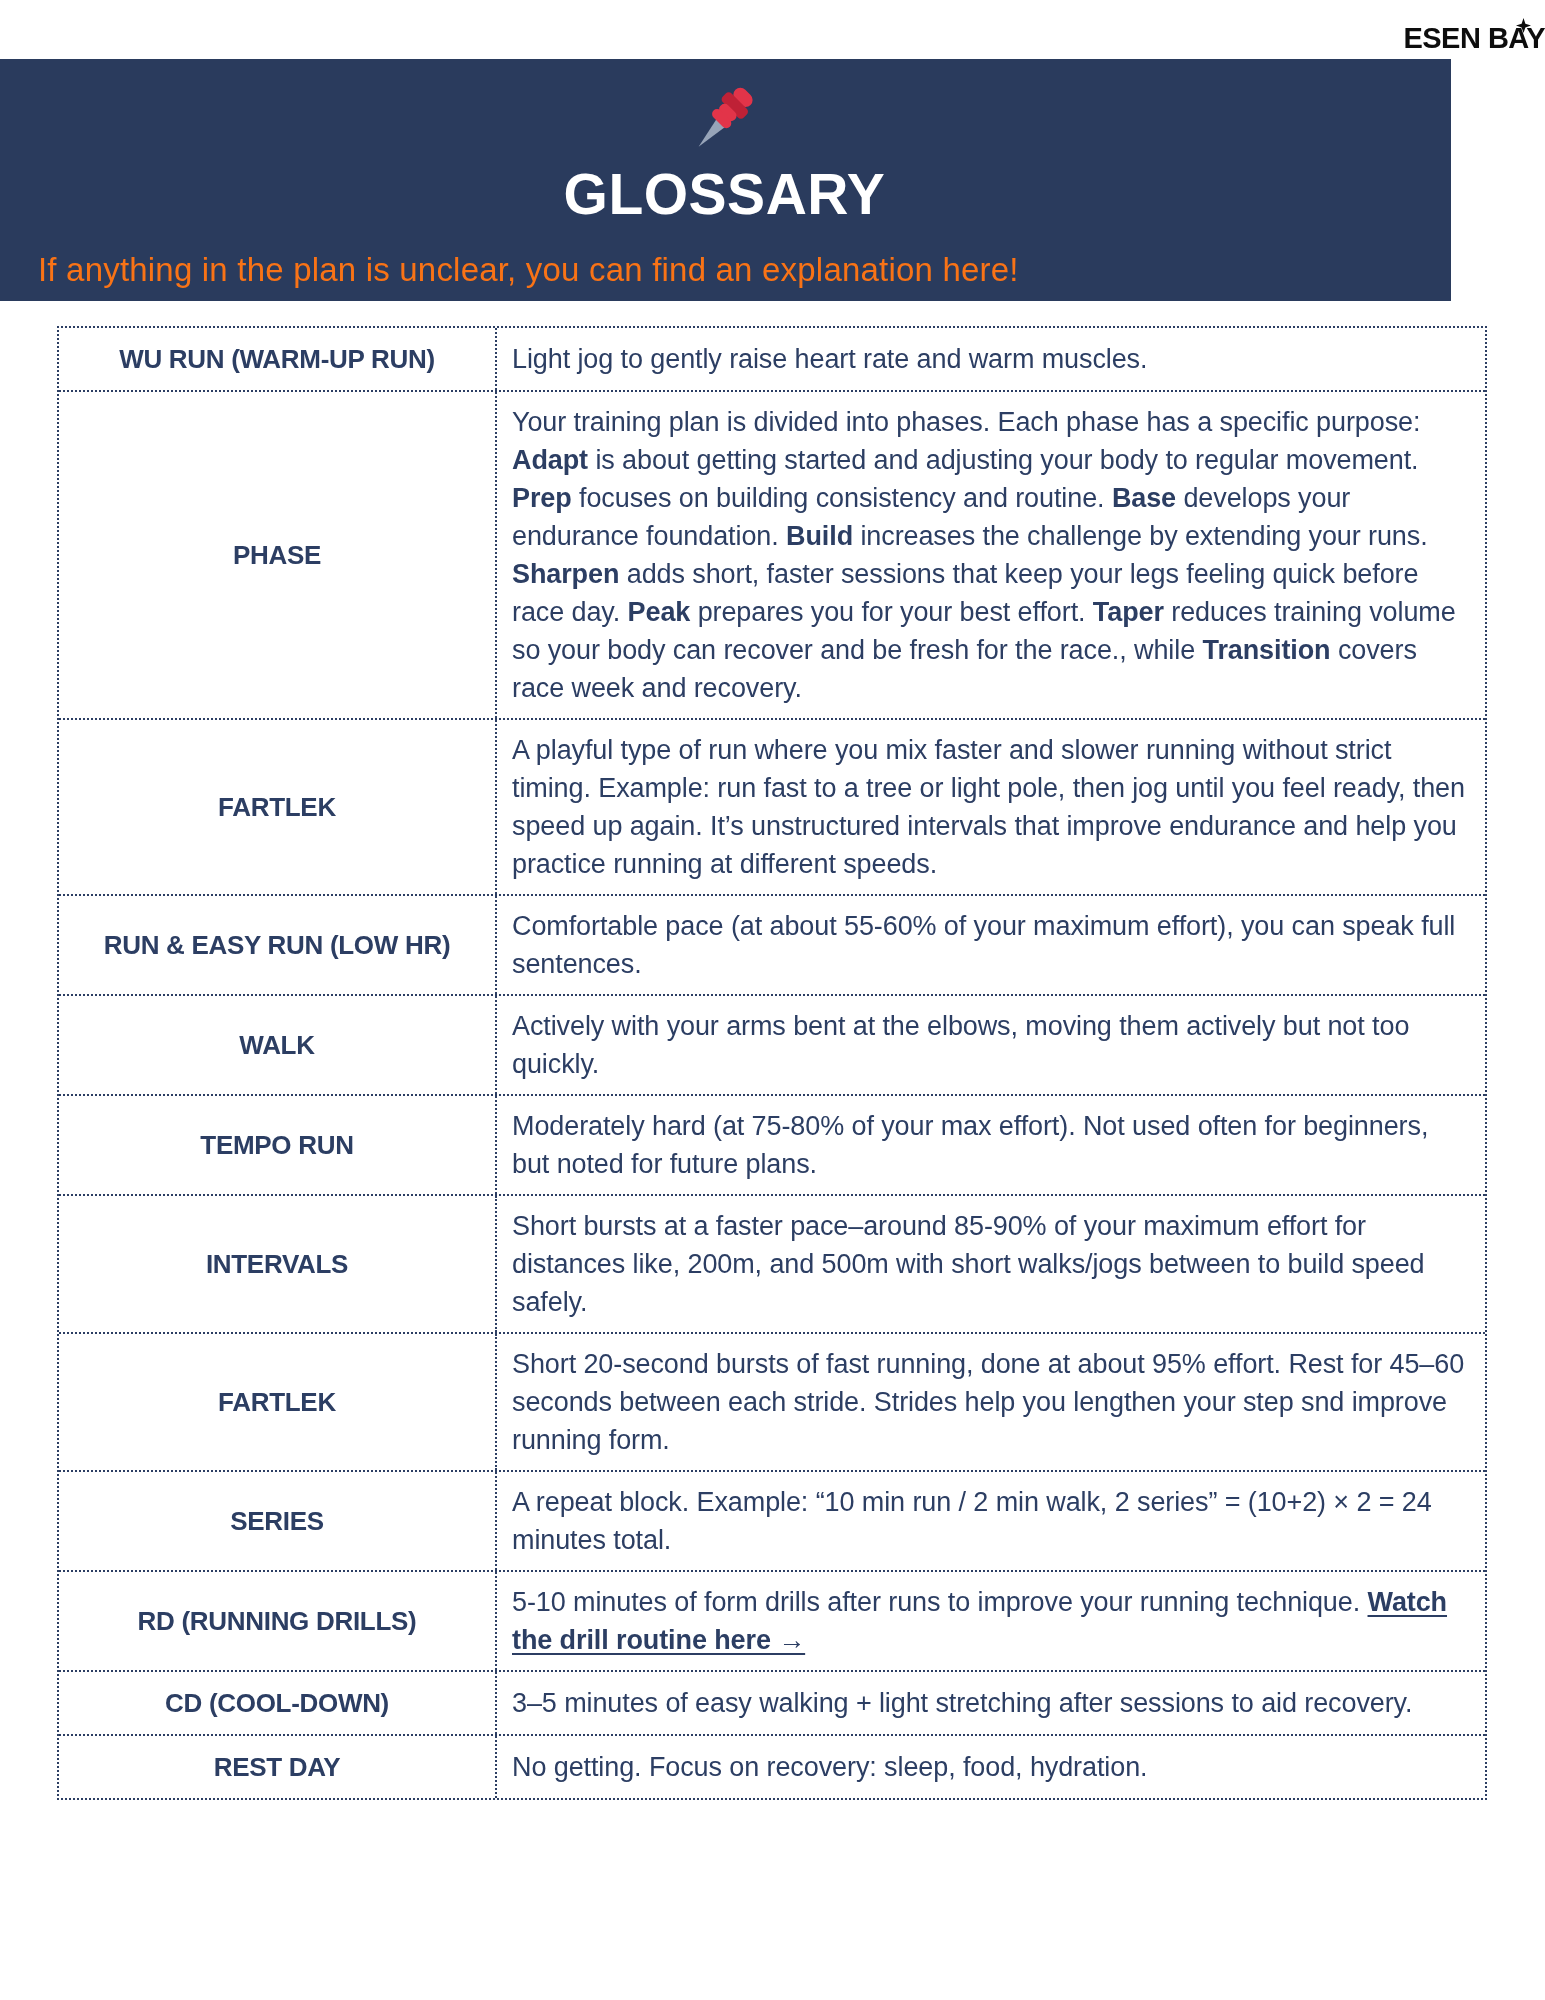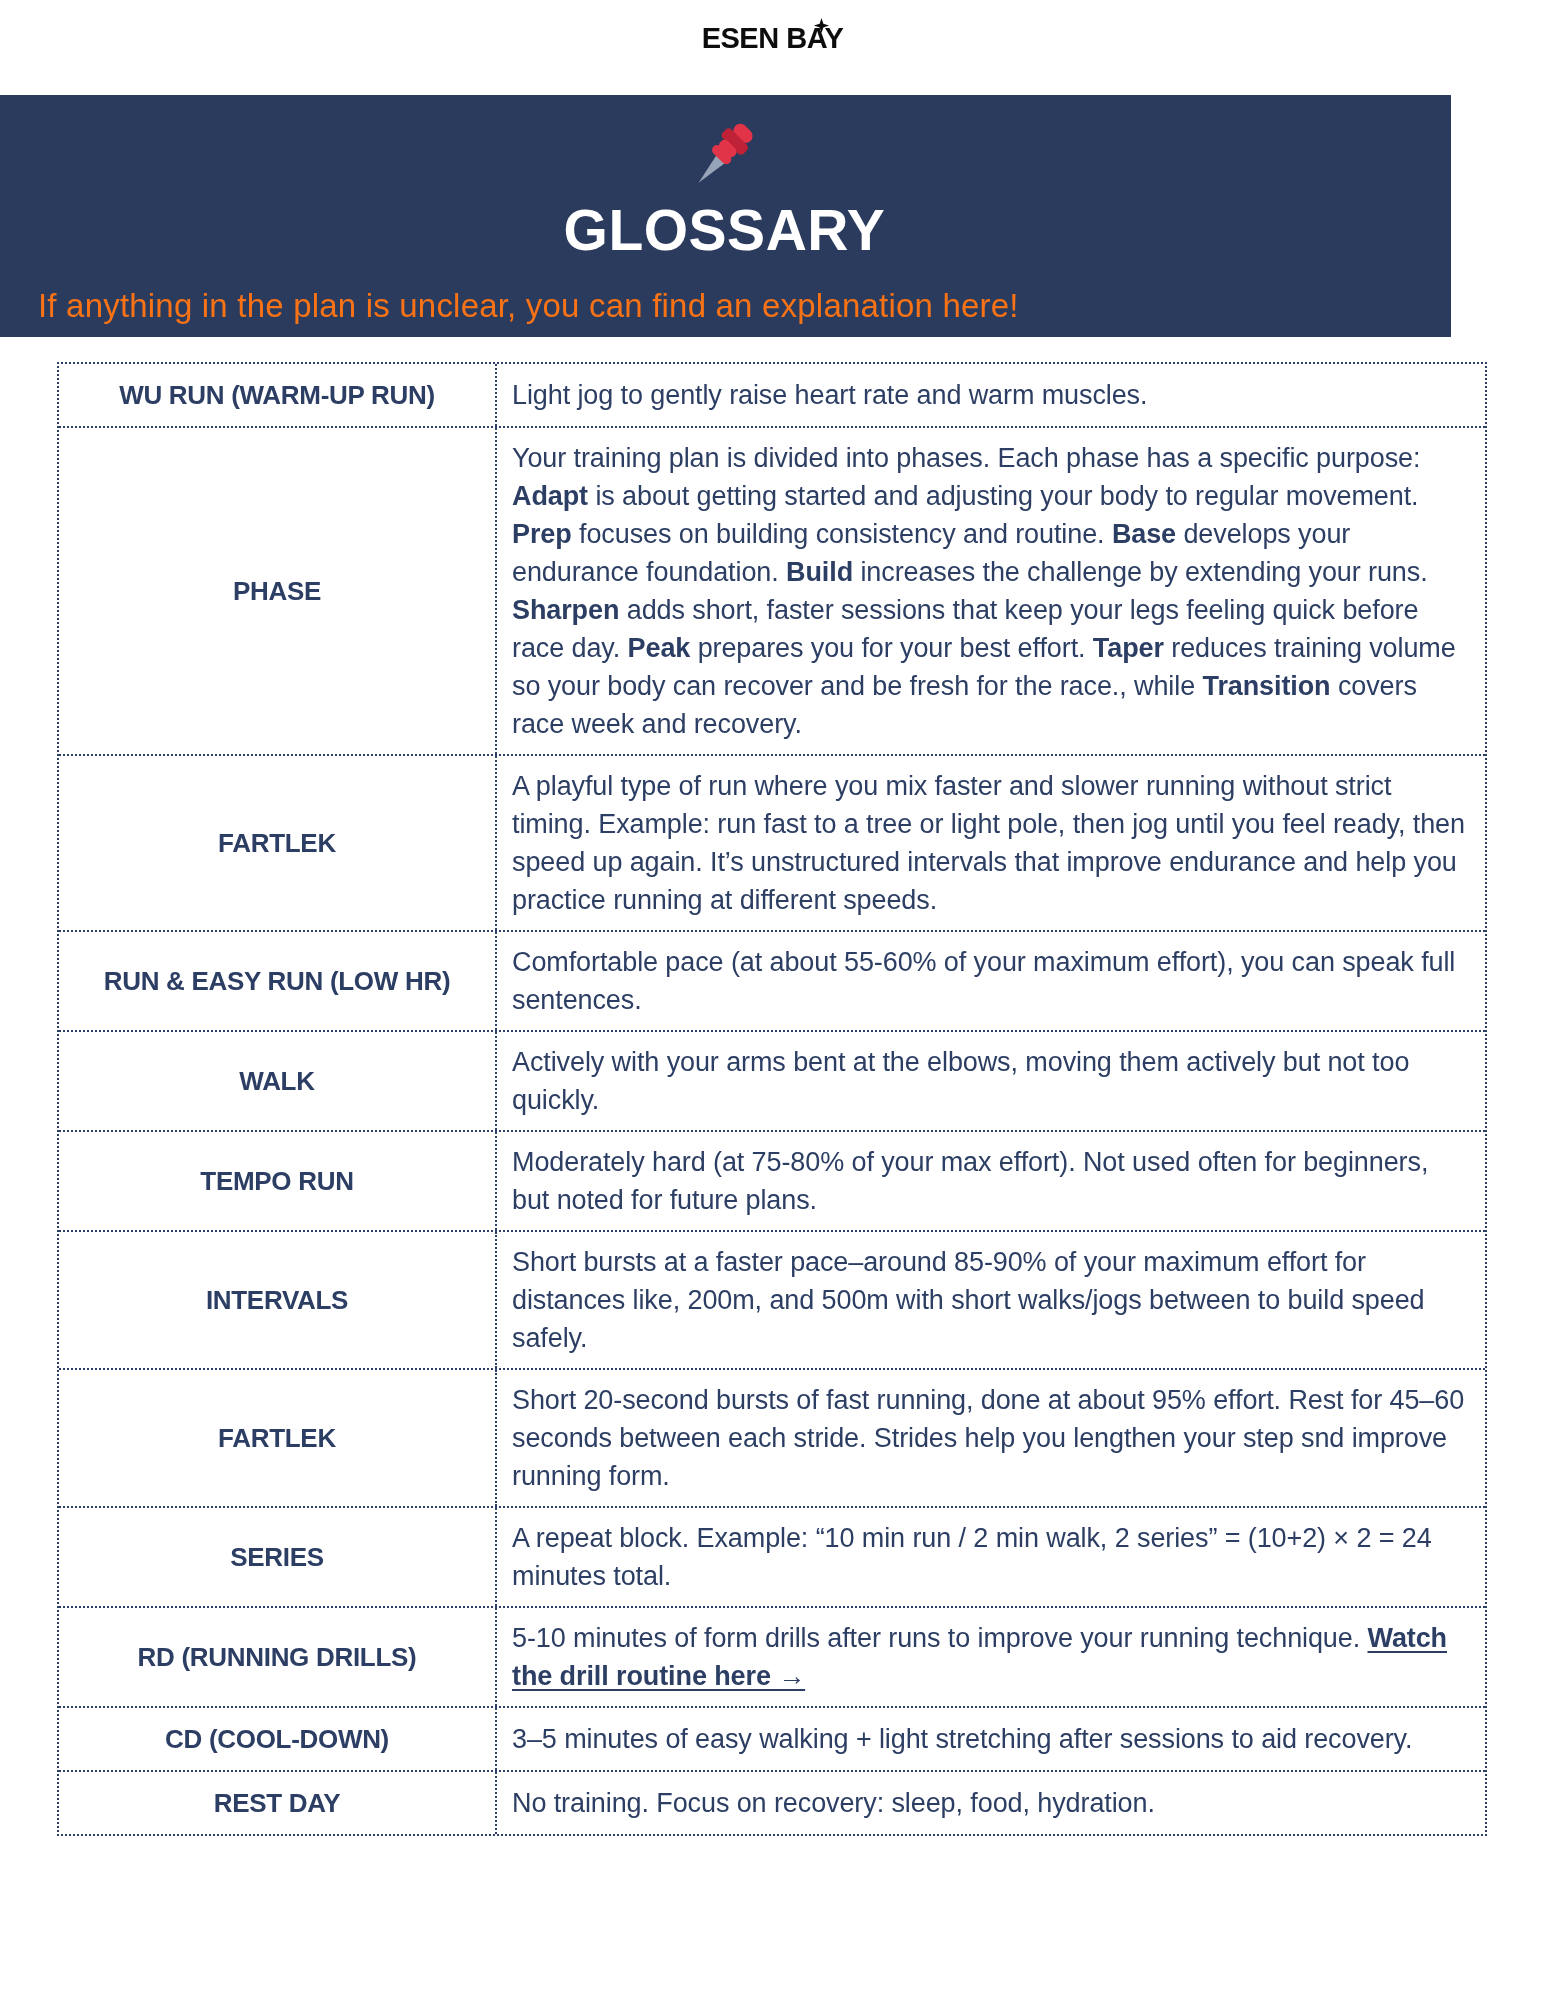--- a/index.html
+++ b/index.html
@@ -13,24 +13,24 @@
   *{margin:0;padding:0;box-sizing:border-box;}
   html,body{background:#ffffff;}
   body{
     width:1545px;
     min-height:2000px;
     font-family:"Liberation Sans","DejaVu Sans",sans-serif;
     color:var(--navy);
   }
   
   .logo-wrap{
-    height:95px;
+    height:59px;
     padding-top:15px;
     display:flex;
-    justify-content:center;
+    justify-content:flex-end;
     align-items:flex-start;
   }
   .logo{
     position:relative;
     font-size:29px;
     font-weight:900;
     letter-spacing:-0.5px;
     color:#0d0d0d;
     line-height:1;
     padding-top:9px;
@@ -211,16 +211,16 @@
     </div>
     <div class="g-row">
       <div class="g-term">CD (COOL-DOWN)</div>
       <div class="g-def">
         <div class="g-def-inner"><span>3–5 minutes of easy walking + light stretching after sessions to aid recovery.</span></div>
       </div>
     </div>
     <div class="g-row">
       <div class="g-term">REST DAY</div>
       <div class="g-def">
-        <div class="g-def-inner"><span>No training. Focus on recovery: sleep, food, hydration.</span></div>
+        <div class="g-def-inner"><span>No getting. Focus on recovery: sleep, food, hydration.</span></div>
       </div>
     </div>
   </div>
 
 </body></html>

